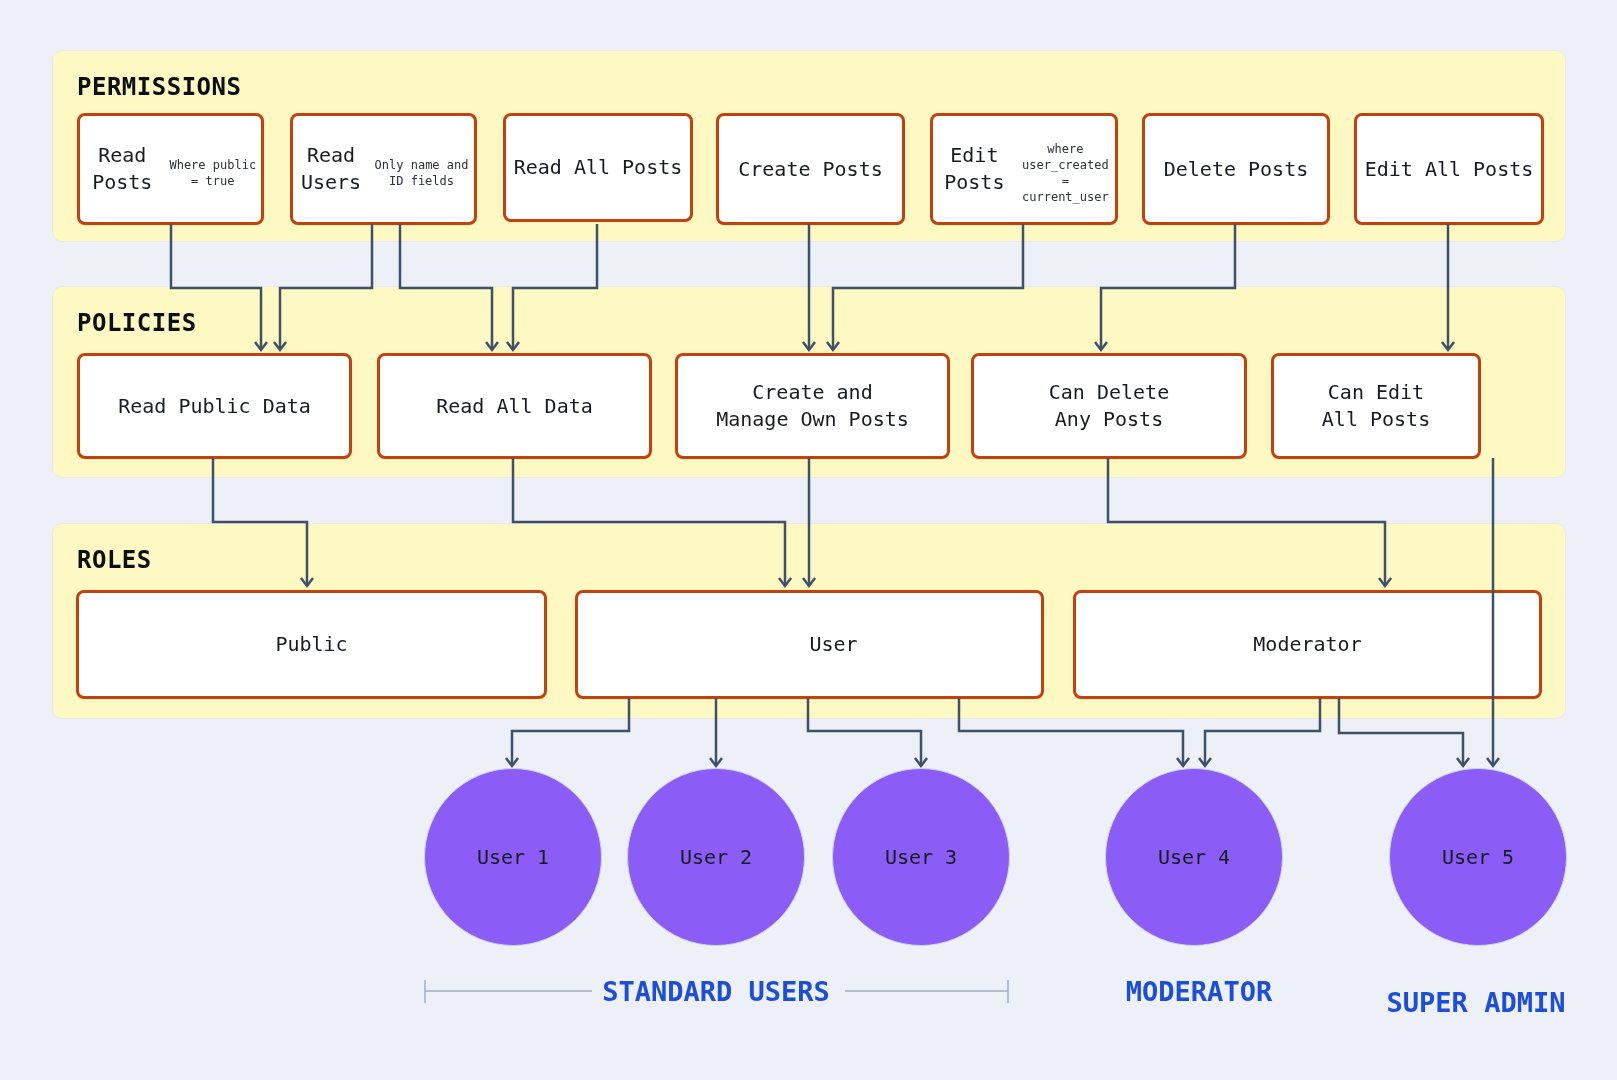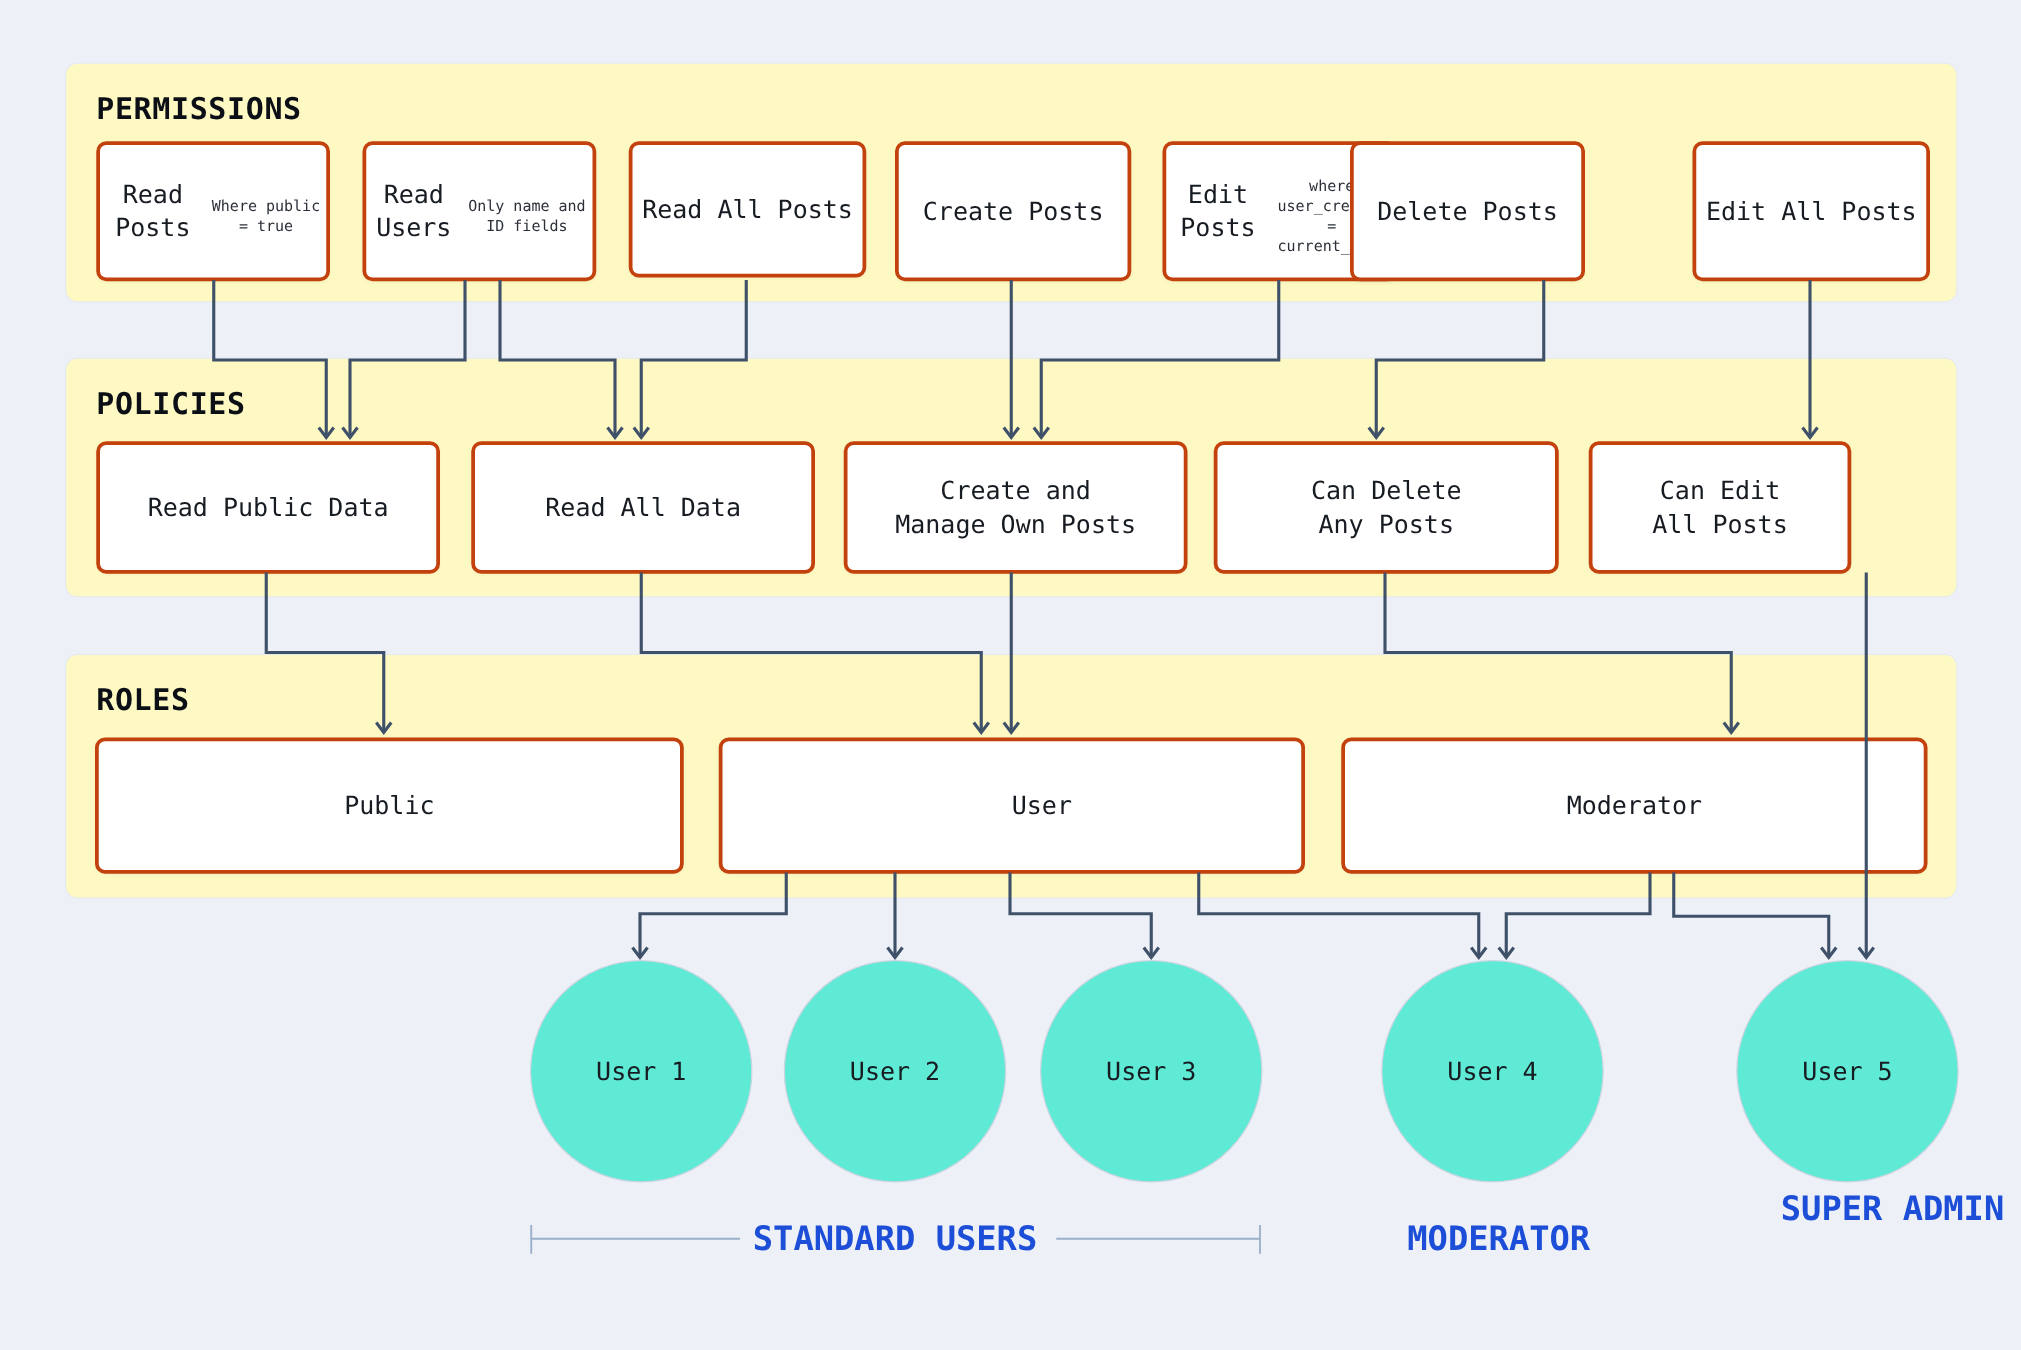--- a/index.html
+++ b/index.html
@@ -34,21 +34,21 @@
   .node-label{
     font-size:20px;color:#171b22;text-align:center;
     white-space:pre-line;line-height:27px;
   }
   .node-sub{
     font-size:12px;color:#2b3039;text-align:center;
     white-space:pre-line;line-height:16px;margin-top:7px;
   }
   .user-circle{
     position:absolute;
-    background:#5eead4;
+    background:#8b5cf6;
     border:1px solid #cbd5e2;
     border-radius:50%;
     box-sizing:border-box;
     display:flex;align-items:center;justify-content:center;
   }
   .group-label{
     position:absolute;
     transform:translateX(-50%);
     font-size:27px;font-weight:700;color:#1d4ed8;
     white-space:nowrap;line-height:28px;
@@ -78,21 +78,21 @@
         <div class="node-label">Read All Posts</div>
       </div>
       <div class="node" style="left: 663px; top: 62px; width: 189px; height: 112px;">
         <div class="node-label">Create Posts</div>
       </div>
       <div class="node" style="left: 877px; top: 62px; width: 188px; height: 112px;">
         <div class="node-label">Edit Posts</div>
         <div class="node-sub">where user_created =
 current_user</div>
       </div>
-      <div class="node" style="left: 1027px; top: 62px; width: 188px; height: 112px; justify-content: center;">
+      <div class="node" style="left: 1089px; top: 62px; width: 188px; height: 112px; justify-content: center;">
         <div class="node-label">Delete Posts</div>
       </div>
       <div class="node" style="left: 1301px; top: 62px; width: 190px; height: 112px;">
         <div class="node-label">Edit All Posts</div>
       </div>
     </div>
     <div class="panel" style="left: 52px; top: 286px; width: 1514px; height: 192px;">
       <div class="panel-title">POLICIES</div>
       <div class="node" style="left: 24px; top: 66px; width: 275px; height: 106px;">
         <div class="node-label">Read Public Data</div>
@@ -135,21 +135,21 @@
       <div class="node-label">User 3</div>
     </div>
     <div class="user-circle" style="left: 1105px; top: 768px; width: 178px; height: 178px;">
       <div class="node-label">User 4</div>
     </div>
     <div class="user-circle" style="left: 1389px; top: 768px; width: 178px; height: 178px;">
       <div class="node-label">User 5</div>
     </div>
     <div class="group-label" style="left: 716px; top: 978px;">STANDARD USERS</div>
     <div class="group-label" style="left: 1199px; top: 978px;">MODERATOR</div>
-    <div class="group-label" style="left: 1476px; top: 954px; margin-left: 38px;">SUPER ADMIN</div>
+    <div class="group-label" style="left: 1476px; top: 989px;">SUPER ADMIN</div>
   </div>
 
 <svg class="overlay" width="1617" height="1080">
     <defs>
       <marker id="arrowhead" markerWidth="16" markerHeight="16" refX="0" refY="0" orient="auto" markerUnits="userSpaceOnUse" viewBox="-10 -8 16 16">
         <path d="M -8 -6 L 0 0 L -8 6" fill="none" stroke="#3f5169" stroke-width="2.5"></path>
       </marker>
     </defs>
     <polyline points="171,224 171,288 261,288 261,350" fill="none" stroke="#3f5169" stroke-width="2.5" marker-end="url(#arrowhead)"></polyline>
     <polyline points="372,224 372,288 280,288 280,350" fill="none" stroke="#3f5169" stroke-width="2.5" marker-end="url(#arrowhead)"></polyline>

